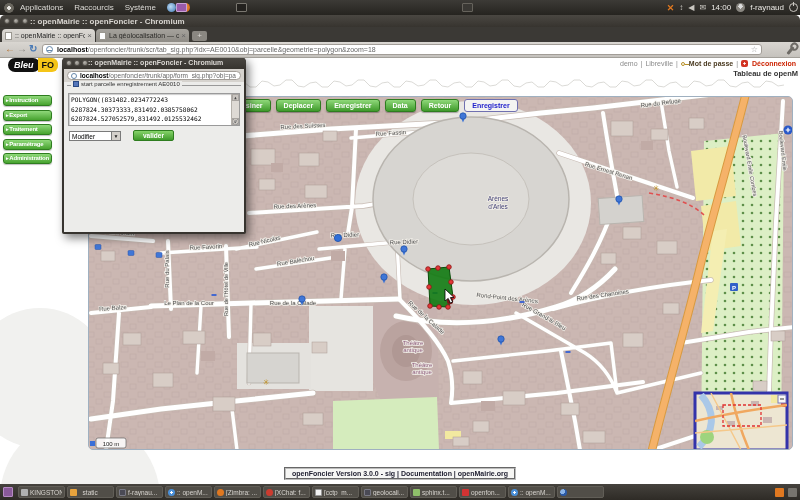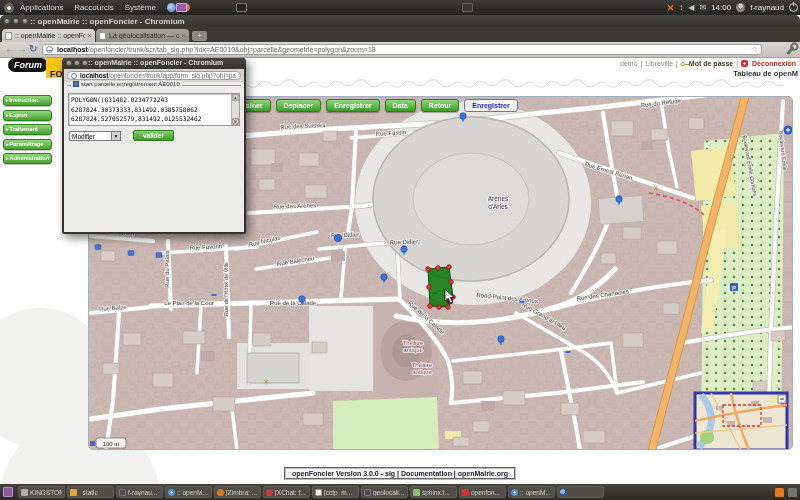--- a/index.html
+++ b/index.html
@@ -55,21 +55,21 @@
   #session .lnk-dark{color:#4a3a20;font-weight:bold}
   #session .lnk-red{color:#cc2200;font-weight:bold}
   .key-ic{display:inline-block;width:4px;height:4px;border:1.5px solid #b8912a;border-radius:50%;position:relative;margin-right:1px}
   .key-ic:after{content:"";position:absolute;left:3px;top:1px;width:4px;height:1.5px;background:#b8912a}
   .out-ic{display:inline-block;width:7px;height:7px;border-radius:2px;background:radial-gradient(circle,#fff 0 20%,#d23322 21%);margin-right:1px}
   #dashboard{position:absolute;right:0;top:11px;font-size:7.5px;font-weight:bold;color:#333;padding-right:2px}
   #header-art{position:absolute;left:88px;top:16px;width:705px;height:22px;opacity:.85}
   
   #logo{position:absolute;left:8px;top:0;height:14px;display:flex}
   #logo .l1{background:#111;color:#fff;font-style:italic;font-weight:bold;font-size:9px;padding:1px 6px;border-radius:8px;height:14px;line-height:12px}
-  #logo .l2{background:#f5c518;color:#111;font-weight:bold;font-size:9px;padding:10px 4px;border-radius:0 6px 6px 0;height:14px;line-height:12px;margin-left:-2px}
+  #logo .l2{background:#f5c518;color:#111;font-weight:bold;font-size:9px;padding:1px 4px;border-radius:0 6px 6px 0;height:14px;line-height:12px;margin-left:-2px}
   #side-menu{position:absolute;left:3px;top:37px;width:50px}
   .smenu{display:block;width:49px;height:11px;margin-bottom:3.5px;background:linear-gradient(#8fd87a,#47a32f);border:1px solid #2e7d1f;border-radius:3px;color:#fff;font-weight:bold;font-size:6px;line-height:9px;text-align:left;padding-left:2px;letter-spacing:-.2px;white-space:nowrap;overflow:hidden;box-shadow:0 1px 1px rgba(0,0,0,.25)}
   .smenu .arr{font-size:5px;margin-right:1px}
   
   #map-wrap{position:absolute;left:88px;top:38px;width:705px;height:354px;border:1px solid #9fb0c0;border-radius:5px;overflow:hidden;background:#cbb7b2}
   #map-toolbar{position:absolute;left:225px;top:41px;display:flex;gap:5px;z-index:5}
   .mbtn{font-family:"Liberation Sans",sans-serif;font-size:7px;font-weight:bold;padding:2px 7px;border-radius:3px;cursor:pointer}
   .mbtn.green{background:linear-gradient(#8fd87a,#3f9a2b);border:1px solid #2e7d1f;color:#fff;box-shadow:0 1px 1px rgba(0,0,0,.3)}
   .mbtn.plain{background:#f4f4f2;border:1px solid #7070b0;color:#2222cc;font-weight:bold}
   #footer{position:absolute;left:0;top:404px;width:100%;text-align:center}
@@ -189,21 +189,21 @@
       <span class="out-ic"></span>
       <span class="lnk-red">Déconnexion</span>
     </div>
     <div id="dashboard">Tableau de openM</div>
 
     <svg id="header-art" width="705" height="22" viewBox="0 0 705 22">
         <path d="M0,21 L0,13 l6,-4 l6,-1 l6,5 l6,0 l6,-6 l6,1 l6,4 l6,-1 l6,-5 l6,0 l6,6 l6,1 l6,-4 l6,-1 l6,5 l6,0 l6,-6 l6,1 l6,4 l6,-1 l6,-5 l6,0 l6,6 l6,1 l6,-4 l6,-1 l6,5 l6,0 l6,-6 l6,1 l6,4 l6,-1 l6,-5 l6,0 l6,6 l6,1 l6,-4 l6,-1 l6,5 l6,0 l6,-6 l6,1 l6,4 l6,-1 l6,-5 l6,0 l6,6 l6,1 l6,-4 l6,-1 l6,5 l6,0 l6,-6 l6,1 l6,4 l6,-1 l6,-5 l6,0 l6,6 l6,1 l6,-4 l6,-1 l6,5 l6,0 l6,-6 l6,1 l6,4 l6,-1 l6,-5 l6,0 l6,6 l6,1 l6,-4 l6,-1 l6,5 l6,0 l6,-6 l6,1 l6,4 l6,-1 l6,-5 l6,0 l6,6 l6,1 l6,-4 l6,-1 l6,5 l6,0 l6,-6 l6,1 l6,4 l6,-1 l6,-5 l6,0 l6,6 l6,1 l6,-4 l6,-1 l6,5 l6,0 l6,-6 l6,1 l6,4 l6,-1 l6,-5 l6,0 l6,6 l6,1 l6,-4 l6,-1 l6,5 l6,0 l6,-6 l6,1 l6,4 l6,-1 " fill="none" stroke="#d5d4d0" stroke-width="1"></path>
       </svg>
 
     <div id="logo">
-      <span class="l1">Forum</span>
+      <span class="l1">Bleu</span>
       <span class="l2">FO</span>
     </div>
     <div id="side-menu">
         <button class="smenu"><span class="arr">▸</span><span class="lab">Instruction</span></button>
         <button class="smenu"><span class="arr">▸</span><span class="lab">Export</span></button>
         <button class="smenu"><span class="arr">▸</span><span class="lab">Traitement</span></button>
         <button class="smenu"><span class="arr">▸</span><span class="lab">Paramétrage</span></button>
         <button class="smenu"><span class="arr">▸</span><span class="lab">Administration</span></button>
       </div>
 

